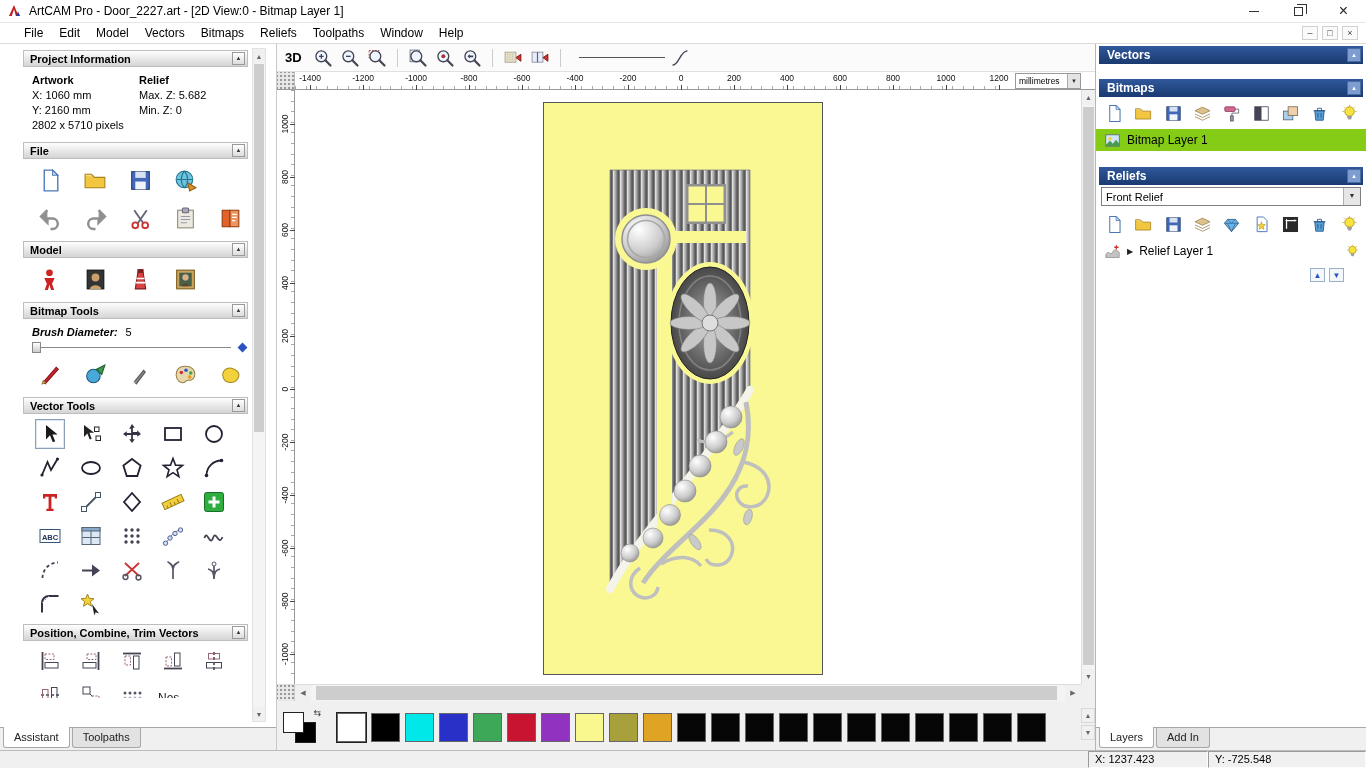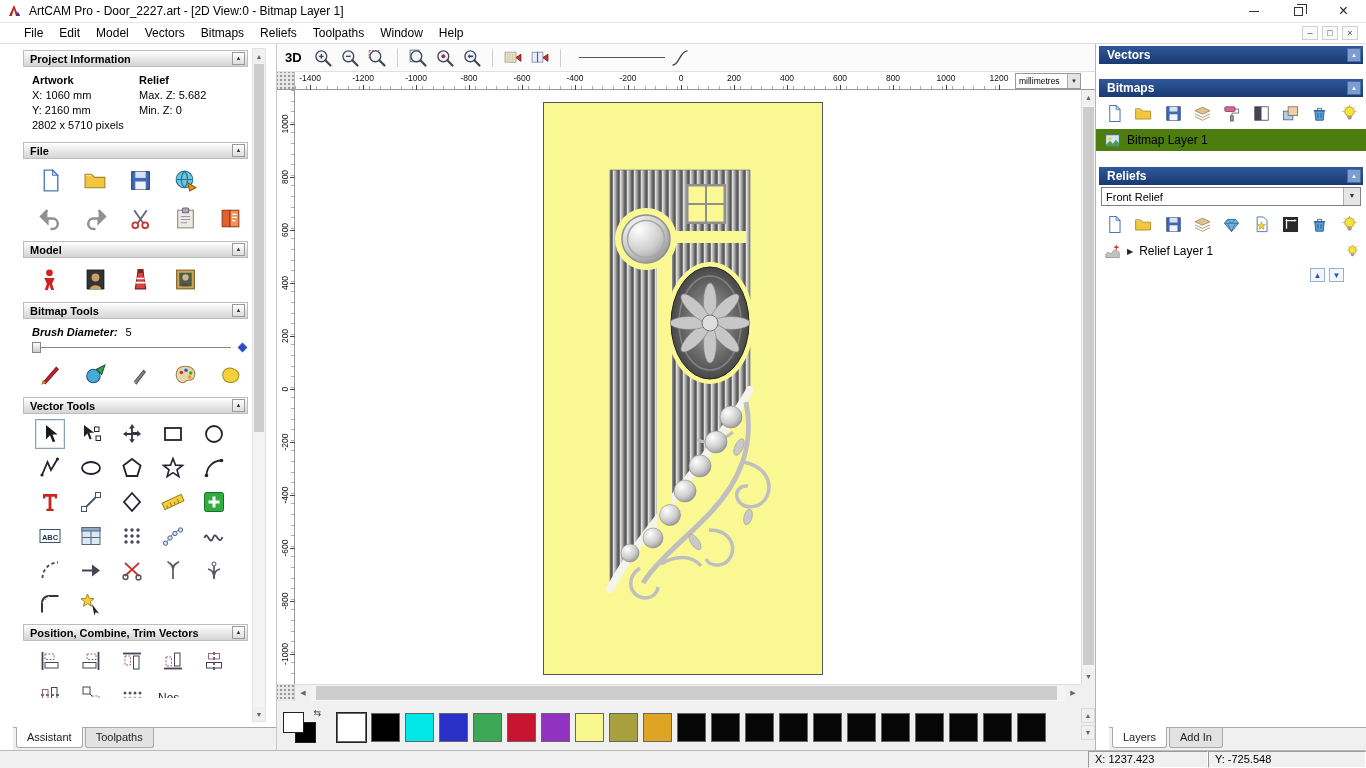--- a/index.html
+++ b/index.html
@@ -49,21 +49,21 @@
 .vt-btn.active{border:1px solid #8aa0b8;background:#fff;box-shadow:inset 0 0 0 1px #dce8f4;}
 .vt-btn svg{width:24px;height:24px;}
 .pos-rows{max-height:54px;overflow:hidden;}
 .nes-label{display:flex;align-items:center;font-size:12px;color:#222;padding-top:6px;}
 .lp-scrollbar{position:absolute;right:10px;top:4px;bottom:28px;width:14px;background:#f4f4f4;border:1px solid #e2e2e2;}
 .lp-scrollbar .sb-btn{position:absolute;left:0;right:0;height:14px;display:flex;align-items:center;justify-content:center;font-size:7px;color:#666;background:#f0f0f0;}
 .lp-scrollbar .sb-btn.down{bottom:0;}
 .lp-scrollbar .sb-thumb{position:absolute;left:1px;right:1px;top:15px;height:368px;background:#cdcdcd;}
 
 
-.tab-strip{position:absolute;left:0;right:0;bottom:0;height:23px;background:#f0f0f0;border-top:1px solid #a8a8a8;display:flex;padding-left:3px;font-size:11px;margin-left:13px;}
+.tab-strip{position:absolute;left:0;right:0;bottom:0;height:23px;background:#f0f0f0;border-top:1px solid #a8a8a8;display:flex;padding-left:3px;font-size:11px;}
 .tab{padding:3px 10px 0 10px;height:20px;border:1px solid #a8a8a8;border-top:none;border-radius:0 0 3px 3px;background:#e2e2e2;margin-right:2px;color:#222;}
 .tab.active{background:#fff;height:21px;margin-top:-1px;padding-top:4px;}
 
 
 .center{position:absolute;left:277px;top:0;width:818px;bottom:0;background:#f0f0f0;}
 .canvas-toolbar{position:absolute;top:0;left:0;right:0;height:28px;background:#fbfbfb;border-bottom:1px solid #e0e0e0;display:flex;align-items:center;padding-left:8px;gap:3px;}
 .ct-btn{width:24px;height:24px;display:flex;align-items:center;justify-content:center;}
 .ct-btn svg{width:20px;height:20px;}
 .ct-3d{font-weight:bold;font-size:13px;padding:0 6px 0 0;width:auto;}
 .ct-sep{width:1px;height:18px;background:#ccc;margin:0 5px;}
@@ -106,21 +106,21 @@
 
 
 .right-panel{position:absolute;left:1095px;right:0;top:0;bottom:0;background:#fff;border-left:1px solid #b5b5b5;}
 .rp-header{display:flex;align-items:center;height:18px;background:linear-gradient(#30589c,#1a3a70);color:#fff;font-weight:bold;font-size:12px;padding:0 2px 0 8px;margin:2px 3px 0 3px;}
 .rp-collapse{margin-left:auto;width:14px;height:14px;background:#7d9cd0;border:1px solid #44untype;border:1px solid #4a6aa0;color:#fff;font-size:6px;text-align:center;line-height:12px;}
 .rp-gap{height:13px;}
 .rp-toolbar{display:flex;align-items:center;gap:8px;padding:5px 6px 4px 8px;}
 .rp-btn{width:22px;height:22px;display:flex;align-items:center;justify-content:center;}
 .rp-btn svg{width:19px;height:19px;}
 .layer-row{display:flex;align-items:center;height:22px;padding:0 6px 0 8px;font-size:12px;gap:6px;margin:1px 0;}
-.layer-row.selected{background:#4d7c0f;text-align:center;}
+.layer-row.selected{background:#84cc16;text-align:center;}
 .layer-icon svg{width:17px;height:17px;display:block;}
 .expander{font-size:8px;color:#222;}
 .layer-bulb{margin-left:auto;}
 .layer-bulb svg{width:15px;height:15px;display:block;}
 .combo{display:flex;align-items:center;height:19px;border:1px solid #808080;background:#fff;margin:2px 5px 2px 5px;font-size:11px;padding-left:4px;}
 .combo .arrow-btn{margin-left:auto;width:17px;height:17px;background:#e6e6e6;border-left:1px solid #b0b0b0;text-align:center;font-size:7px;line-height:16px;color:#333;}
 .layer-arrows{display:flex;justify-content:flex-end;gap:4px;padding:5px 22px 0 0;}
 .layer-arrows .sq{width:15px;height:14px;border:1px solid #9ab0c8;display:flex;align-items:center;justify-content:center;font-size:8px;color:#2a52c0;background:#f4f8fc;}
 
 

